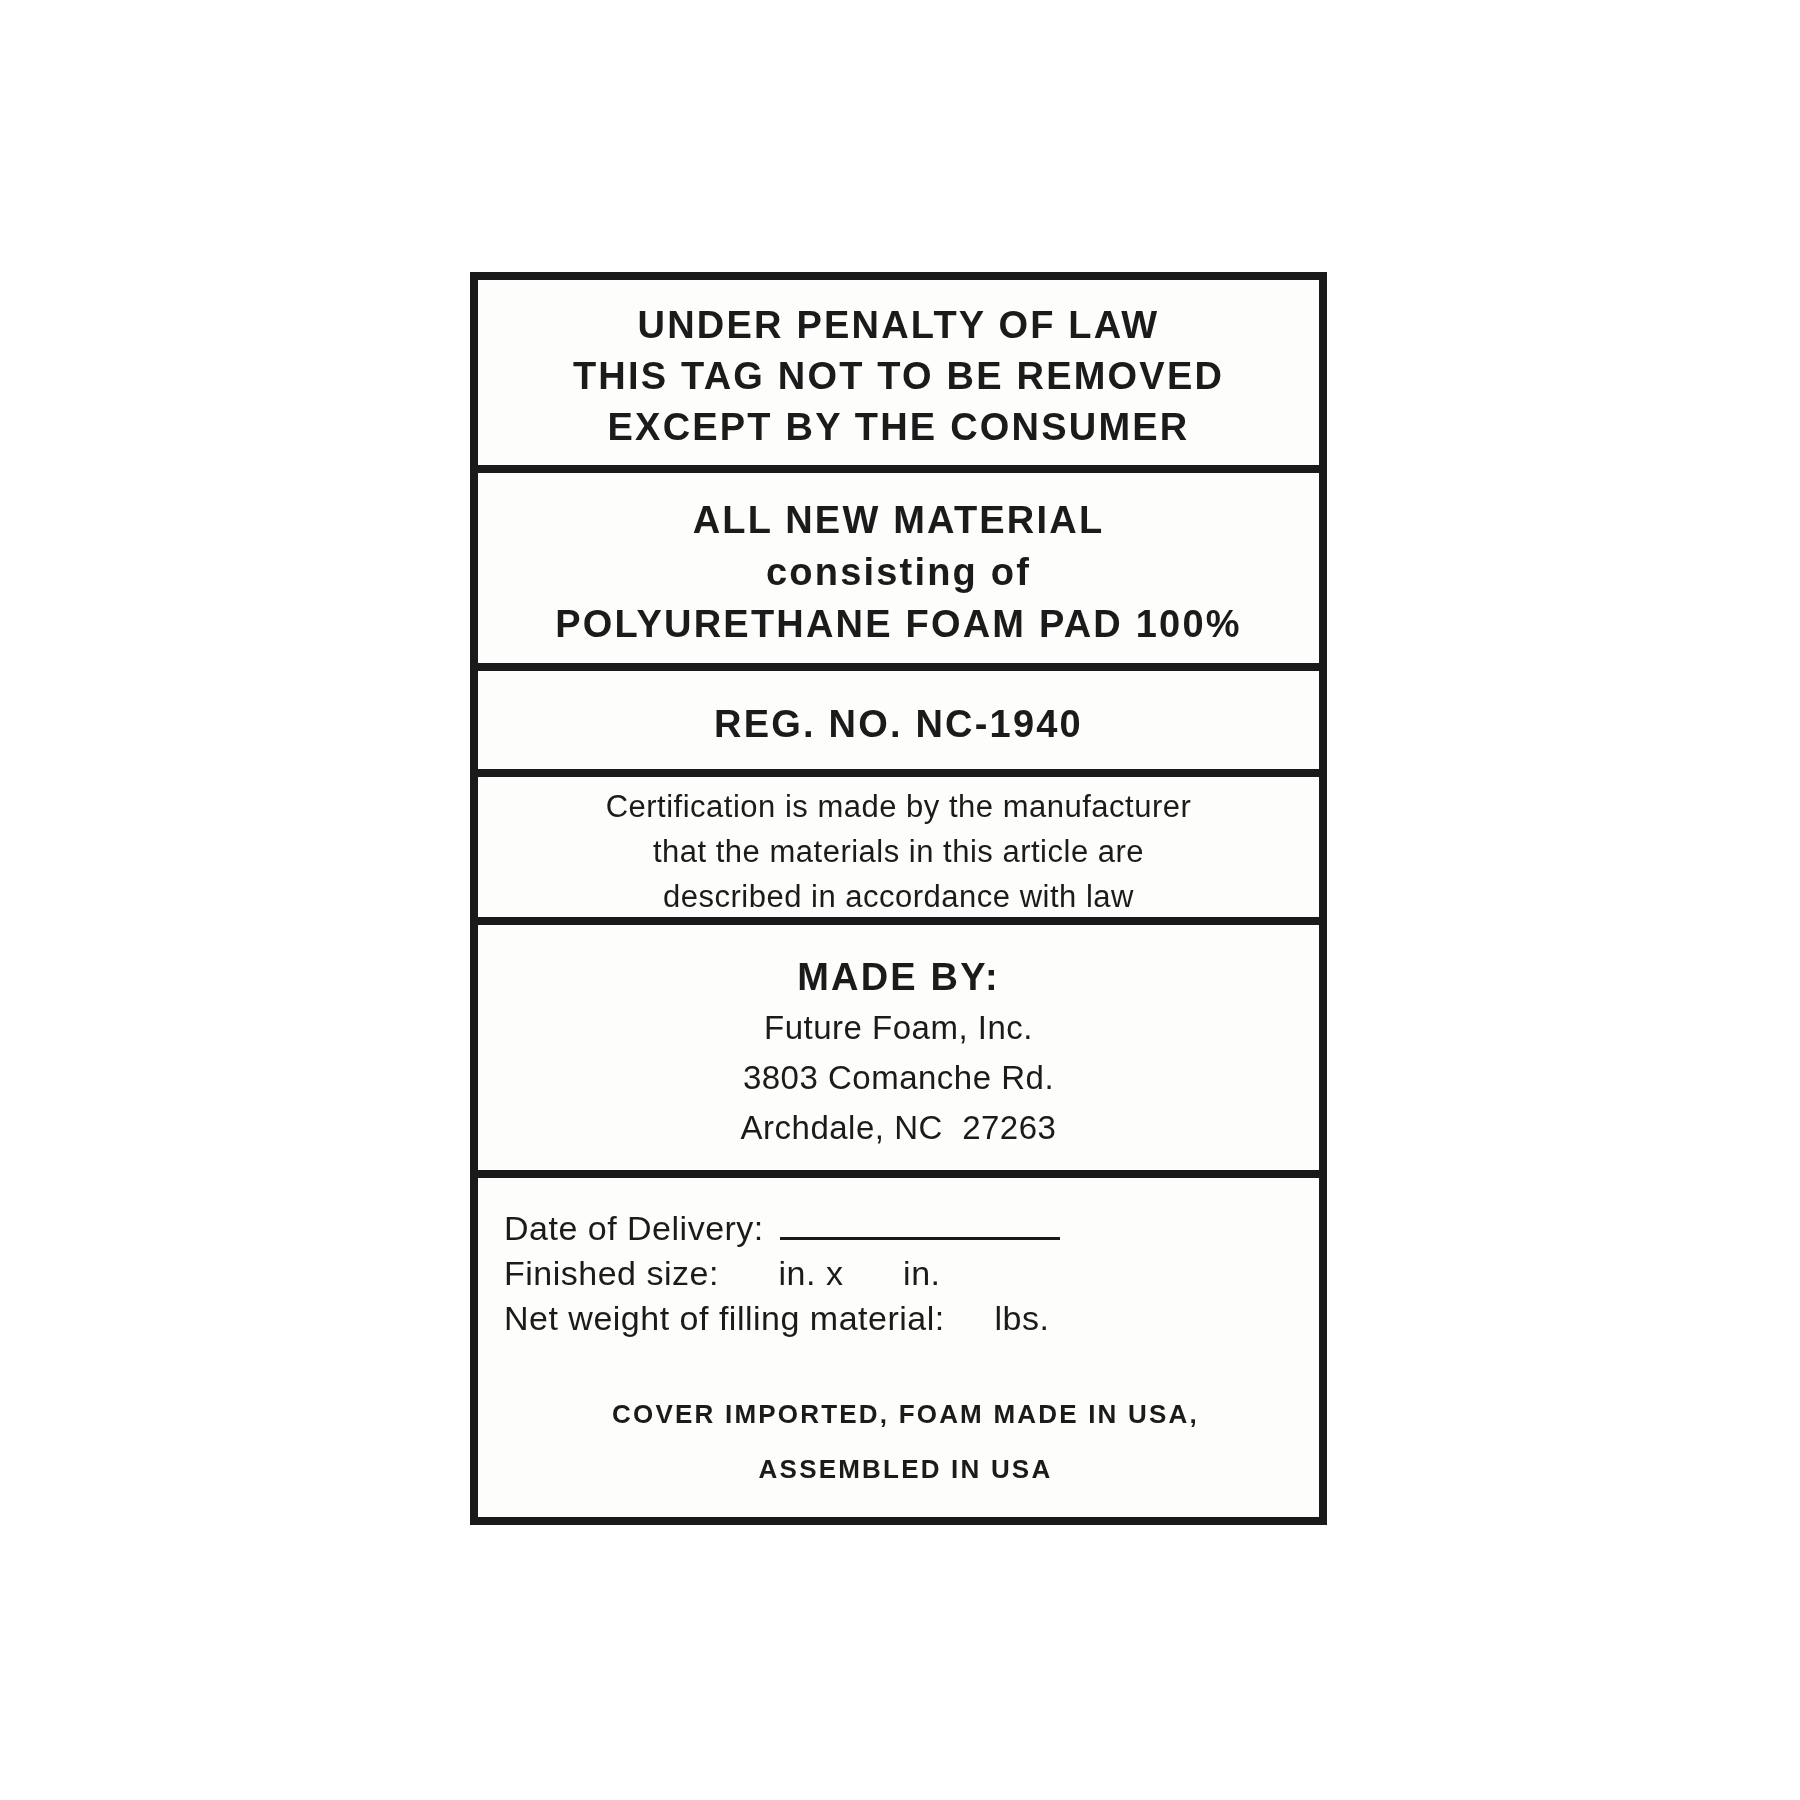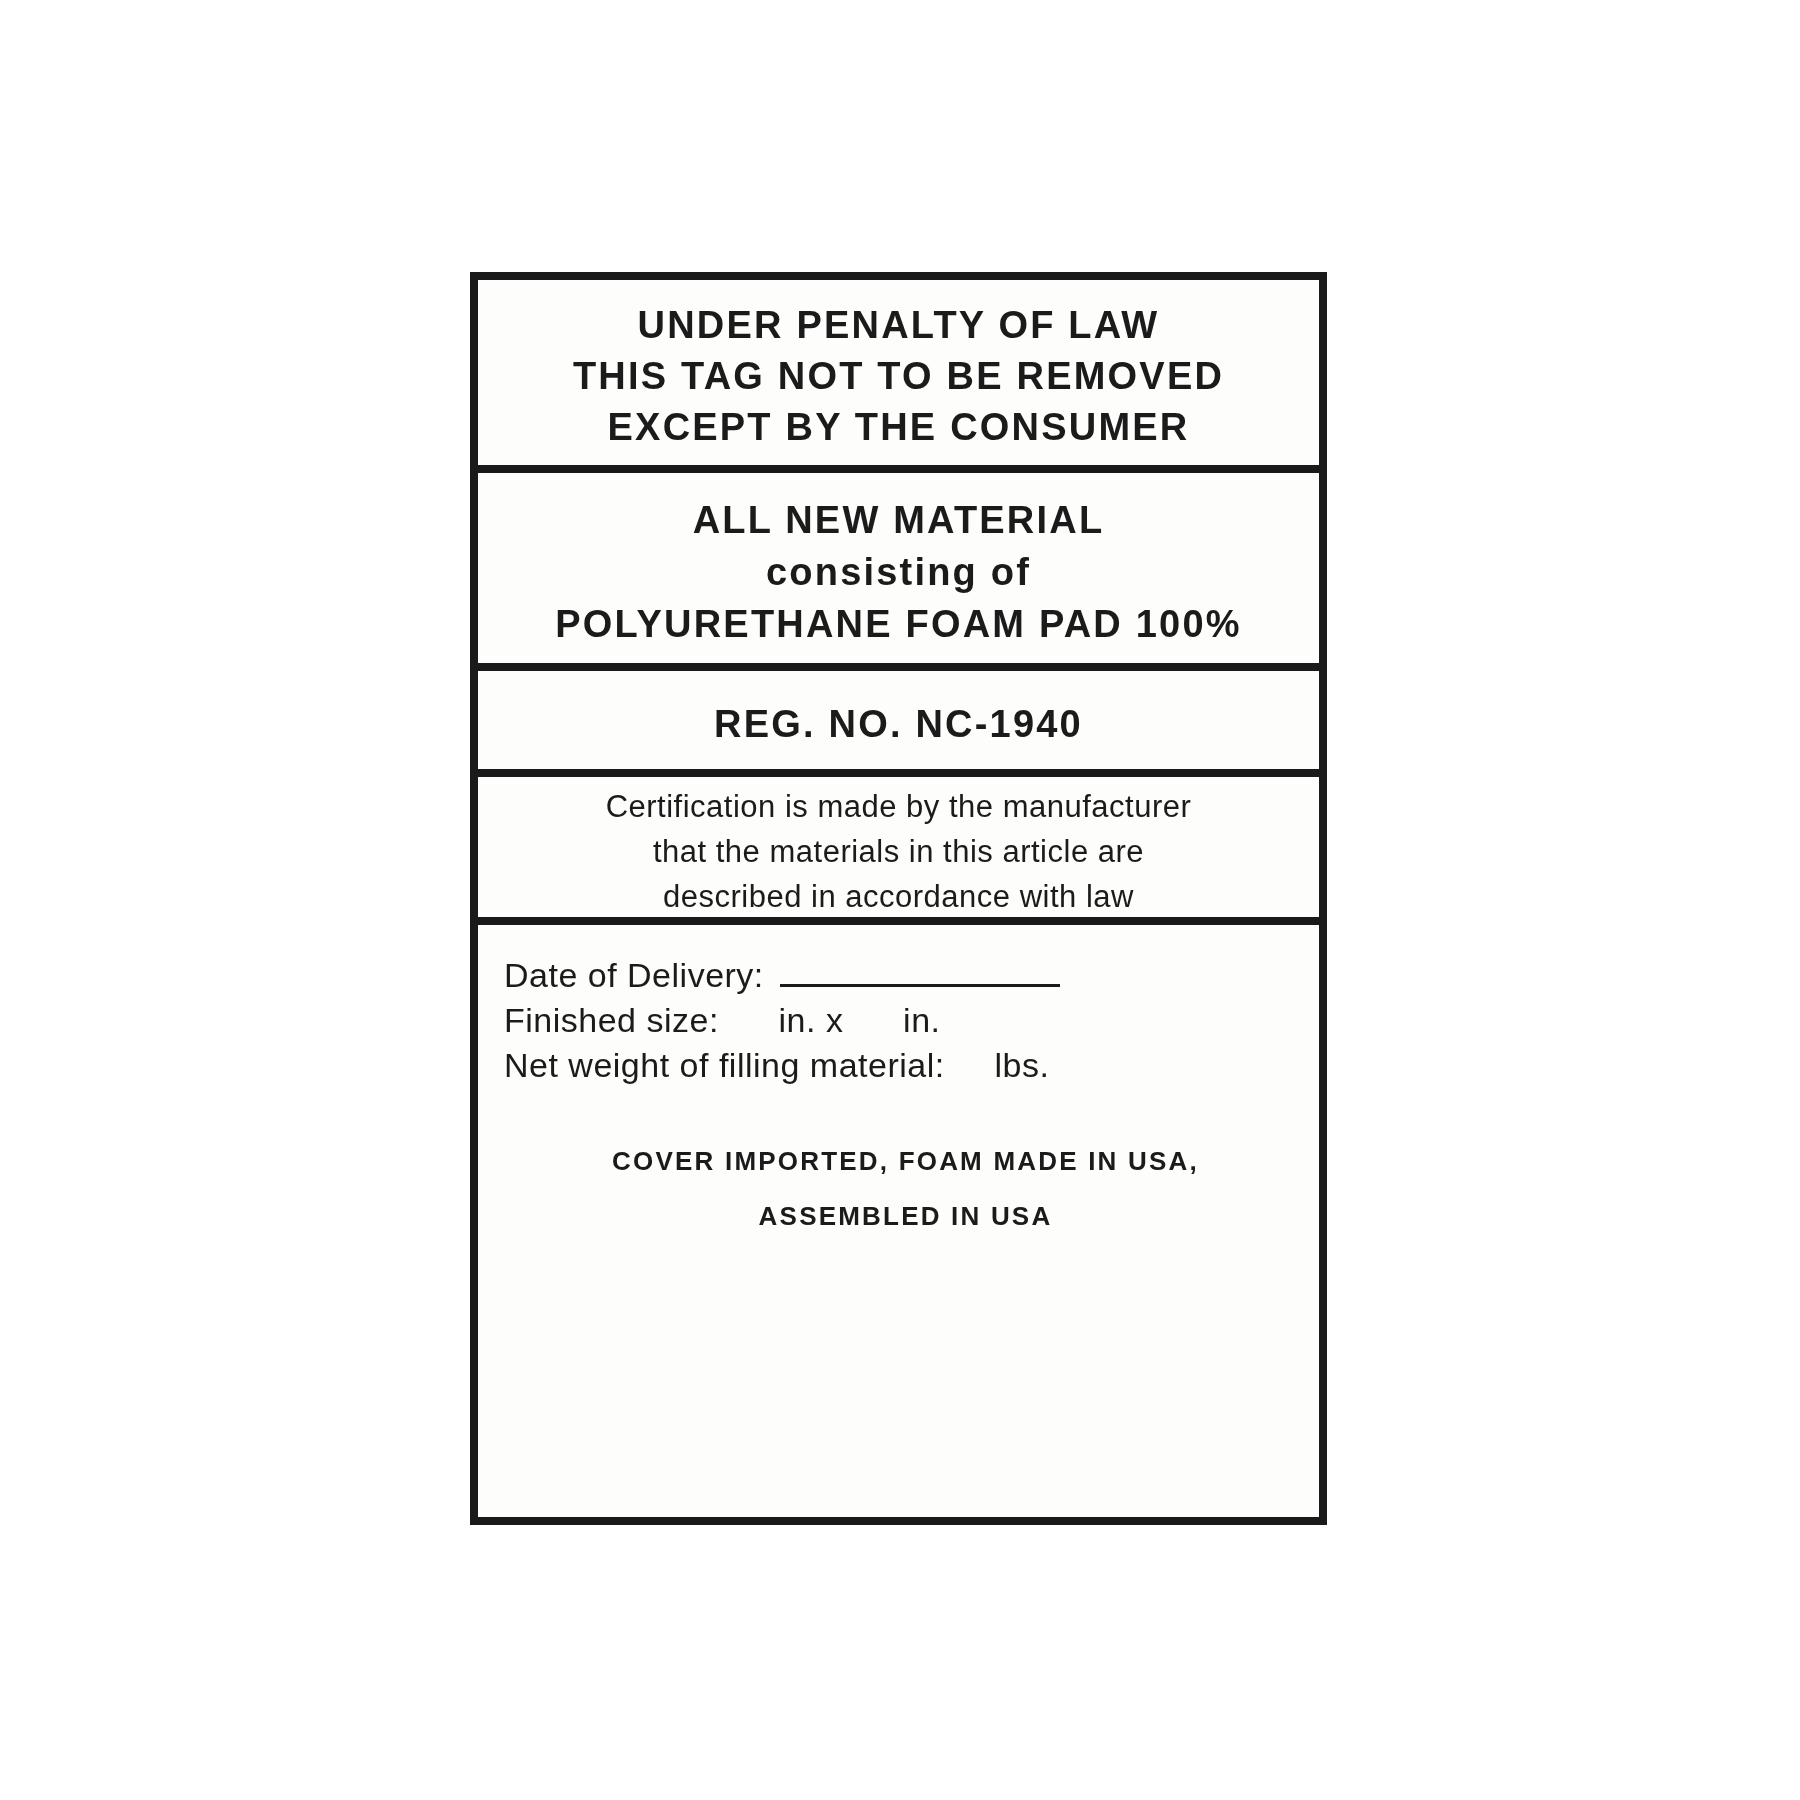--- a/index.html
+++ b/index.html
@@ -125,20 +125,26 @@
     <div class="sec sec-reg divided">
       <div class="bold-line t">REG. NO. NC-1940</div>
     </div>
 
     <div class="sec sec-cert divided">
       <div class="cert-line t">Certification is made by the manufacturer</div>
       <div class="cert-line t">that the materials in this article are</div>
       <div class="cert-line t">described in accordance with law</div>
     </div>
 
+    <div class="sec sec-madeby divided">
+      <div class="madeby-heading t">MADE BY:</div>
+      <div class="address-line t">Future Foam, Inc.</div>
+      <div class="address-line t">3803 Comanche Rd.</div>
+      <div class="address-line t">Archdale, NC  27263</div>
+    </div>
 
     <div class="sec sec-details">
       <div class="details-block">
         <div class="detail-line">
           <span class="t">Date of Delivery:</span><span class="blank-underline"></span>
         </div>
         <div class="detail-line t">Finished size:      in. x      in.</div>
         <div class="detail-line t">Net weight of filling material:     lbs.</div>
       </div>
       <div class="origin-block">

